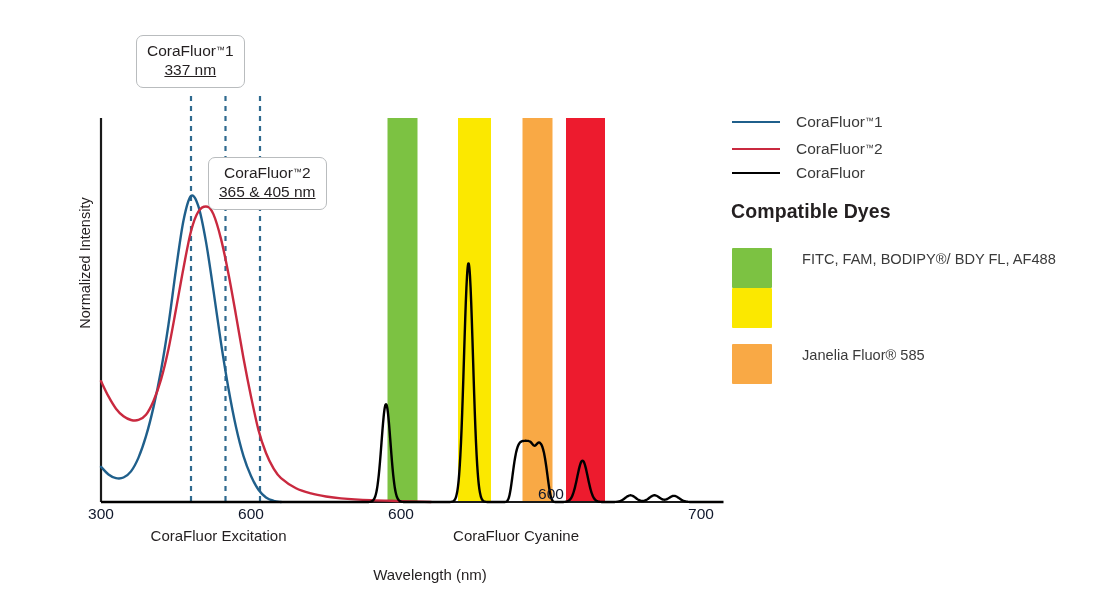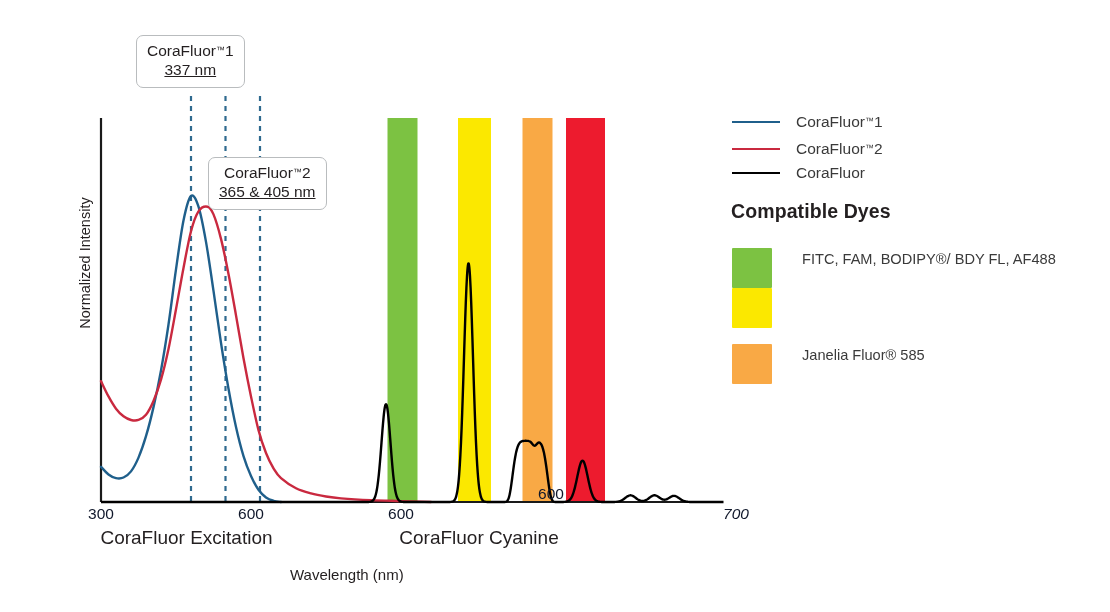--- a/index.html
+++ b/index.html
@@ -37,31 +37,31 @@
 
   #callout1{left:136px;top:35px;}
   #callout2{left:208px;top:157px;}
 
   
   .axis-tick{
     position:absolute;font-size:15.5px;color:#0f172a;
     text-align:center;width:60px;
   }
   .sub-label{
-    position:absolute;font-size:19px;color:#231f20;
-    text-align:center;white-space:nowrap;
+    position:absolute;font-size:15px;color:#231f20;
+    text-align:right;white-space:nowrap;
   }
   #ylabel{
     position:absolute;left:-5px;top:255px;width:180px;
     transform:rotate(-90deg);transform-origin:50% 50%;
     text-align:center;font-size:14.5px;color:#231f20;
   }
   #xlabel{
-    position:absolute;left:290px;top:566px;width:250px;
-    text-align:left;font-size:15px;color:#231f20;
+    position:absolute;left:305px;top:566px;width:250px;
+    text-align:center;font-size:15px;color:#231f20;
   }
 
   
   #legend{position:absolute;left:730px;top:0;width:380px;height:612px;}
   .lg-row{position:absolute;display:flex;align-items:center;}
   .lg-line{width:48px;height:0;border-top-width:2.4px;border-top-style:solid;flex:0 0 auto;}
   .lg-text{margin-left:16px;font-size:15.5px;color:#3a3a3a;white-space:nowrap;}
 
   #dyes-title{
     position:absolute;left:1px;top:200px;
@@ -104,21 +104,21 @@
           <path d="M 101.00 502.00 C 136.00 502.00, 271.00 502.00, 311.00 502.00 C 351.00 502.00, 335.90 502.00, 341.00 502.00 C 346.10 502.00, 341.40 502.00, 341.60 502.00 C 341.80 502.00, 342.00 502.00, 342.20 502.00 C 342.40 502.00, 342.60 502.00, 342.80 502.00 C 343.00 502.00, 343.20 502.00, 343.40 502.00 C 343.60 502.00, 343.80 502.00, 344.00 502.00 C 344.20 502.00, 344.40 502.00, 344.60 502.00 C 344.80 502.00, 345.00 502.00, 345.20 502.00 C 345.40 502.00, 345.60 502.00, 345.80 502.00 C 346.00 502.00, 346.20 502.00, 346.40 502.00 C 346.60 502.00, 346.80 502.00, 347.00 502.00 C 347.20 502.00, 347.40 502.00, 347.60 502.00 C 347.80 502.00, 348.00 502.00, 348.20 502.00 C 348.40 502.00, 348.60 502.00, 348.80 502.00 C 349.00 502.00, 349.20 502.00, 349.40 502.00 C 349.60 502.00, 349.80 502.00, 350.00 502.00 C 350.20 502.00, 350.40 502.00, 350.60 502.00 C 350.80 502.00, 351.00 502.00, 351.20 502.00 C 351.40 502.00, 351.60 502.00, 351.80 502.00 C 352.00 502.00, 352.20 502.00, 352.40 502.00 C 352.60 502.00, 352.80 502.00, 353.00 502.00 C 353.20 502.00, 353.40 502.00, 353.60 502.00 C 353.80 502.00, 354.00 502.00, 354.20 502.00 C 354.40 502.00, 354.60 502.00, 354.80 502.00 C 355.00 502.00, 355.20 502.00, 355.40 502.00 C 355.60 502.00, 355.80 502.00, 356.00 502.00 C 356.20 502.00, 356.40 502.00, 356.60 502.00 C 356.80 502.00, 357.00 502.00, 357.20 502.00 C 357.40 502.00, 357.60 502.00, 357.80 502.00 C 358.00 502.00, 358.20 502.00, 358.40 502.00 C 358.60 502.00, 358.80 502.00, 359.00 502.00 C 359.20 502.00, 359.40 502.00, 359.60 502.00 C 359.80 502.00, 360.00 502.00, 360.20 502.00 C 360.40 502.00, 360.60 502.00, 360.80 502.00 C 361.00 502.00, 361.20 502.00, 361.40 502.00 C 361.60 502.00, 361.80 502.00, 362.00 502.00 C 362.20 502.00, 362.40 502.00, 362.60 502.00 C 362.80 502.00, 363.00 502.00, 363.20 502.00 C 363.40 502.00, 363.60 502.00, 363.80 502.00 C 364.00 502.00, 364.20 502.00, 364.40 502.00 C 364.60 502.00, 364.80 502.00, 365.00 502.00 C 365.20 502.00, 365.40 502.00, 365.60 502.00 C 365.80 502.00, 366.00 502.00, 366.20 501.99 C 366.40 501.99, 366.60 501.99, 366.80 501.99 C 367.00 501.99, 367.20 501.98, 367.40 501.98 C 367.60 501.98, 367.80 501.97, 368.00 501.97 C 368.20 501.96, 368.40 501.95, 368.60 501.94 C 368.80 501.93, 369.00 501.92, 369.20 501.91 C 369.40 501.89, 369.60 501.87, 369.80 501.85 C 370.00 501.83, 370.20 501.80, 370.40 501.76 C 370.60 501.72, 370.80 501.68, 371.00 501.62 C 371.20 501.56, 371.40 501.50, 371.60 501.41 C 371.80 501.33, 372.00 501.23, 372.20 501.11 C 372.40 500.99, 372.60 500.85, 372.80 500.67 C 373.00 500.50, 373.20 500.30, 373.40 500.06 C 373.60 499.81, 373.80 499.54, 374.00 499.20 C 374.20 498.87, 374.40 498.49, 374.60 498.04 C 374.80 497.59, 375.00 497.09, 375.20 496.50 C 375.40 495.91, 375.60 495.26, 375.80 494.50 C 376.00 493.74, 376.20 492.90, 376.40 491.94 C 376.60 490.98, 376.80 489.93, 377.00 488.75 C 377.20 487.57, 377.40 486.28, 377.60 484.85 C 377.80 483.43, 378.00 481.88, 378.20 480.20 C 378.40 478.52, 378.60 476.71, 378.80 474.77 C 379.00 472.84, 379.20 470.77, 379.40 468.60 C 379.60 466.43, 379.80 464.12, 380.00 461.74 C 380.20 459.37, 380.40 456.87, 380.60 454.34 C 380.80 451.81, 381.00 449.18, 381.20 446.56 C 381.40 443.95, 381.60 441.27, 381.80 438.66 C 382.00 436.04, 382.20 433.41, 382.40 430.90 C 382.60 428.38, 382.80 425.90, 383.00 423.59 C 383.20 421.29, 383.40 419.06, 383.60 417.06 C 383.80 415.06, 384.00 413.20, 384.20 411.61 C 384.40 410.01, 384.60 408.61, 384.80 407.50 C 385.00 406.39, 385.20 405.52, 385.40 404.95 C 385.60 404.38, 385.80 404.08, 386.00 404.08 C 386.20 404.08, 386.40 404.38, 386.60 404.95 C 386.80 405.52, 387.00 406.39, 387.20 407.50 C 387.40 408.61, 387.60 410.01, 387.80 411.61 C 388.00 413.20, 388.20 415.06, 388.40 417.06 C 388.60 419.06, 388.80 421.29, 389.00 423.59 C 389.20 425.90, 389.40 428.38, 389.60 430.90 C 389.80 433.41, 390.00 436.04, 390.20 438.66 C 390.40 441.27, 390.60 443.95, 390.80 446.56 C 391.00 449.18, 391.20 451.81, 391.40 454.34 C 391.60 456.87, 391.80 459.37, 392.00 461.74 C 392.20 464.12, 392.40 466.43, 392.60 468.60 C 392.80 470.77, 393.00 472.84, 393.20 474.77 C 393.40 476.71, 393.60 478.52, 393.80 480.20 C 394.00 481.88, 394.20 483.43, 394.40 484.85 C 394.60 486.28, 394.80 487.57, 395.00 488.75 C 395.20 489.93, 395.40 490.98, 395.60 491.94 C 395.80 492.90, 396.00 493.74, 396.20 494.50 C 396.40 495.26, 396.60 495.91, 396.80 496.50 C 397.00 497.09, 397.20 497.59, 397.40 498.04 C 397.60 498.49, 397.80 498.87, 398.00 499.20 C 398.20 499.54, 398.40 499.81, 398.60 500.06 C 398.80 500.30, 399.00 500.50, 399.20 500.67 C 399.40 500.85, 399.60 500.99, 399.80 501.11 C 400.00 501.23, 400.20 501.33, 400.40 501.41 C 400.60 501.50, 400.80 501.56, 401.00 501.62 C 401.20 501.68, 401.40 501.72, 401.60 501.76 C 401.80 501.80, 402.00 501.83, 402.20 501.85 C 402.40 501.87, 402.60 501.89, 402.80 501.91 C 403.00 501.92, 403.20 501.93, 403.40 501.94 C 403.60 501.95, 403.80 501.96, 404.00 501.97 C 404.20 501.97, 404.40 501.98, 404.60 501.98 C 404.80 501.98, 405.00 501.99, 405.20 501.99 C 405.40 501.99, 405.60 501.99, 405.80 501.99 C 406.00 502.00, 406.20 502.00, 406.40 502.00 C 406.60 502.00, 406.80 502.00, 407.00 502.00 C 407.20 502.00, 407.40 502.00, 407.60 502.00 C 407.80 502.00, 408.00 502.00, 408.20 502.00 C 408.40 502.00, 408.60 502.00, 408.80 502.00 C 409.00 502.00, 409.20 502.00, 409.40 502.00 C 409.60 502.00, 409.80 502.00, 410.00 502.00 C 410.20 502.00, 410.40 502.00, 410.60 502.00 C 410.80 502.00, 411.00 502.00, 411.20 502.00 C 411.40 502.00, 411.60 502.00, 411.80 502.00 C 412.00 502.00, 412.20 502.00, 412.40 502.00 C 412.60 502.00, 412.80 502.00, 413.00 502.00 C 413.20 502.00, 413.40 502.00, 413.60 502.00 C 413.80 502.00, 414.00 502.00, 414.20 502.00 C 414.40 502.00, 414.60 502.00, 414.80 502.00 C 415.00 502.00, 415.20 502.00, 415.40 502.00 C 415.60 502.00, 415.80 502.00, 416.00 502.00 C 416.20 502.00, 416.40 502.00, 416.60 502.00 C 416.80 502.00, 417.00 502.00, 417.20 502.00 C 417.40 502.00, 417.60 502.00, 417.80 502.00 C 418.00 502.00, 418.20 502.00, 418.40 502.00 C 418.60 502.00, 418.80 502.00, 419.00 502.00 C 419.20 502.00, 419.40 502.00, 419.60 502.00 C 419.80 502.00, 420.00 502.00, 420.20 502.00 C 420.40 502.00, 420.60 502.00, 420.80 502.00 C 421.00 502.00, 421.20 502.00, 421.40 502.00 C 421.60 502.00, 421.80 502.00, 422.00 502.00 C 422.20 502.00, 422.40 502.00, 422.60 502.00 C 422.80 502.00, 423.00 502.00, 423.20 502.00 C 423.40 502.00, 423.60 502.00, 423.80 502.00 C 424.00 502.00, 424.20 502.00, 424.40 502.00 C 424.60 502.00, 424.80 502.00, 425.00 502.00 C 425.20 502.00, 425.40 502.00, 425.60 502.00 C 425.80 502.00, 426.00 502.00, 426.20 502.00 C 426.40 502.00, 426.60 502.00, 426.80 502.00 C 427.00 502.00, 427.20 502.00, 427.40 502.00 C 427.60 502.00, 427.80 502.00, 428.00 502.00 C 428.20 502.00, 428.40 502.00, 428.60 502.00 C 428.80 502.00, 429.00 502.00, 429.20 502.00 C 429.40 502.00, 429.60 502.00, 429.80 502.00 C 430.00 502.00, 430.20 502.00, 430.40 502.00 C 430.60 502.00, 430.80 502.00, 431.00 502.00 C 431.20 502.00, 431.40 502.00, 431.60 502.00 C 431.80 502.00, 432.00 502.00, 432.20 502.00 C 432.40 502.00, 432.60 502.00, 432.80 502.00 C 433.00 502.00, 433.20 502.00, 433.40 502.00 C 433.60 502.00, 433.80 502.00, 434.00 502.00 C 434.20 502.00, 434.40 502.00, 434.60 502.00 C 434.80 502.00, 435.00 502.00, 435.20 502.00 C 435.40 502.00, 435.60 502.00, 435.80 502.00 C 436.00 502.00, 436.20 502.00, 436.40 502.00 C 436.60 502.00, 436.80 502.00, 437.00 502.00 C 437.20 502.00, 437.40 502.00, 437.60 502.00 C 437.80 502.00, 438.00 502.00, 438.20 502.00 C 438.40 502.00, 438.60 502.00, 438.80 502.00 C 439.00 502.00, 439.20 502.00, 439.40 502.00 C 439.60 502.00, 439.80 502.00, 440.00 502.00 C 440.20 502.00, 440.40 502.00, 440.60 502.00 C 440.80 502.00, 441.00 502.00, 441.20 502.00 C 441.40 502.00, 441.60 502.00, 441.80 502.00 C 442.00 502.00, 442.20 502.00, 442.40 502.00 C 442.60 502.00, 442.80 502.00, 443.00 502.00 C 443.20 502.00, 443.40 502.00, 443.60 502.00 C 443.80 502.00, 444.00 502.00, 444.20 502.00 C 444.40 502.00, 444.60 502.00, 444.80 502.00 C 445.00 502.00, 445.20 502.00, 445.40 502.00 C 445.60 502.00, 445.80 502.00, 446.00 502.00 C 446.20 502.00, 446.40 502.00, 446.60 502.00 C 446.80 502.00, 447.00 502.00, 447.20 502.00 C 447.40 502.00, 447.60 502.00, 447.80 501.99 C 448.00 501.99, 448.20 501.99, 448.40 501.99 C 448.60 501.99, 448.80 501.98, 449.00 501.98 C 449.20 501.98, 449.40 501.97, 449.60 501.96 C 449.80 501.96, 450.00 501.95, 450.20 501.94 C 450.40 501.93, 450.60 501.91, 450.80 501.90 C 451.00 501.88, 451.20 501.86, 451.40 501.83 C 451.60 501.79, 451.80 501.76, 452.00 501.71 C 452.20 501.66, 452.40 501.61, 452.60 501.54 C 452.80 501.46, 453.00 501.38, 453.20 501.26 C 453.40 501.15, 453.60 501.02, 453.80 500.85 C 454.00 500.68, 454.20 500.49, 454.40 500.24 C 454.60 499.99, 454.80 499.71, 455.00 499.35 C 455.20 498.99, 455.40 498.59, 455.60 498.08 C 455.80 497.57, 456.00 497.01, 456.20 496.31 C 456.40 495.60, 456.60 494.82, 456.80 493.87 C 457.00 492.92, 457.20 491.87, 457.40 490.61 C 457.60 489.35, 457.80 487.95, 458.00 486.31 C 458.20 484.67, 458.40 482.86, 458.60 480.78 C 458.80 478.69, 459.00 476.39, 459.20 473.79 C 459.40 471.19, 459.60 468.34, 459.80 465.17 C 460.00 462.00, 460.20 458.55, 460.40 454.77 C 460.60 450.98, 460.80 446.89, 461.00 442.48 C 461.20 438.08, 461.40 433.34, 461.60 428.33 C 461.80 423.32, 462.00 417.98, 462.20 412.42 C 462.40 406.86, 462.60 400.99, 462.80 394.99 C 463.00 388.99, 463.20 382.72, 463.40 376.43 C 463.60 370.13, 463.80 363.63, 464.00 357.23 C 464.20 350.84, 464.40 344.32, 464.60 338.05 C 464.80 331.78, 465.00 325.50, 465.20 319.59 C 465.40 313.69, 465.60 307.91, 465.80 302.64 C 466.00 297.36, 466.20 292.35, 466.40 287.94 C 466.60 283.54, 466.80 279.53, 467.00 276.22 C 467.20 272.90, 467.40 270.11, 467.60 268.05 C 467.80 265.98, 468.00 264.55, 468.20 263.85 C 468.40 263.15, 468.60 263.15, 468.80 263.85 C 469.00 264.55, 469.20 265.98, 469.40 268.05 C 469.60 270.11, 469.80 272.90, 470.00 276.22 C 470.20 279.53, 470.40 283.54, 470.60 287.94 C 470.80 292.35, 471.00 297.36, 471.20 302.64 C 471.40 307.91, 471.60 313.69, 471.80 319.59 C 472.00 325.50, 472.20 331.78, 472.40 338.05 C 472.60 344.32, 472.80 350.84, 473.00 357.23 C 473.20 363.63, 473.40 370.13, 473.60 376.43 C 473.80 382.72, 474.00 388.99, 474.20 394.99 C 474.40 400.99, 474.60 406.86, 474.80 412.42 C 475.00 417.98, 475.20 423.32, 475.40 428.33 C 475.60 433.34, 475.80 438.08, 476.00 442.48 C 476.20 446.89, 476.40 450.98, 476.60 454.77 C 476.80 458.55, 477.00 462.00, 477.20 465.17 C 477.40 468.34, 477.60 471.19, 477.80 473.79 C 478.00 476.39, 478.20 478.69, 478.40 480.78 C 478.60 482.86, 478.80 484.67, 479.00 486.31 C 479.20 487.95, 479.40 489.35, 479.60 490.61 C 479.80 491.87, 480.00 492.92, 480.20 493.87 C 480.40 494.82, 480.60 495.60, 480.80 496.31 C 481.00 497.01, 481.20 497.57, 481.40 498.08 C 481.60 498.59, 481.80 498.99, 482.00 499.35 C 482.20 499.71, 482.40 499.99, 482.60 500.24 C 482.80 500.49, 483.00 500.68, 483.20 500.85 C 483.40 501.02, 483.60 501.15, 483.80 501.26 C 484.00 501.38, 484.20 501.46, 484.40 501.54 C 484.60 501.61, 484.80 501.66, 485.00 501.71 C 485.20 501.76, 485.40 501.79, 485.60 501.83 C 485.80 501.86, 486.00 501.88, 486.20 501.90 C 486.40 501.91, 486.60 501.93, 486.80 501.94 C 487.00 501.95, 487.20 501.96, 487.40 501.96 C 487.60 501.97, 487.80 501.98, 488.00 501.98 C 488.20 501.98, 488.40 501.99, 488.60 501.99 C 488.80 501.99, 489.00 501.99, 489.20 501.99 C 489.40 502.00, 489.60 502.00, 489.80 502.00 C 490.00 502.00, 490.20 502.00, 490.40 502.00 C 490.60 502.00, 490.80 502.00, 491.00 502.00 C 491.20 502.00, 491.40 502.00, 491.60 502.00 C 491.80 502.00, 492.00 502.00, 492.20 502.00 C 492.40 502.00, 492.60 502.00, 492.80 502.00 C 493.00 502.00, 493.20 502.00, 493.40 502.00 C 493.60 502.00, 493.80 502.00, 494.00 502.00 C 494.20 502.00, 494.40 502.00, 494.60 502.00 C 494.80 502.00, 495.00 502.00, 495.20 502.00 C 495.40 502.00, 495.60 502.00, 495.80 502.00 C 496.00 502.00, 496.20 502.00, 496.40 502.00 C 496.60 502.00, 496.80 502.00, 497.00 502.00 C 497.20 502.00, 497.40 502.00, 497.60 502.00 C 497.80 502.00, 498.00 502.00, 498.20 502.00 C 498.40 502.00, 498.60 502.00, 498.80 502.00 C 499.00 502.00, 499.20 502.00, 499.40 502.00 C 499.60 502.00, 499.80 502.00, 500.00 502.00 C 500.20 502.00, 500.40 502.00, 500.60 502.00 C 500.80 502.00, 501.00 502.00, 501.20 502.00 C 501.40 502.00, 501.60 502.00, 501.80 502.00 C 502.00 502.00, 502.20 502.00, 502.40 502.00 C 502.60 502.00, 502.80 502.00, 503.00 502.00 C 503.20 502.00, 503.40 502.00, 503.60 502.00 C 503.80 502.00, 504.00 501.99, 504.20 501.99 C 504.40 501.98, 504.60 501.98, 504.80 501.97 C 505.00 501.95, 505.20 501.94, 505.40 501.91 C 505.60 501.88, 505.80 501.84, 506.00 501.78 C 506.20 501.71, 506.40 501.64, 506.60 501.51 C 506.80 501.38, 507.00 501.24, 507.20 501.02 C 507.40 500.80, 507.60 500.54, 507.80 500.19 C 508.00 499.84, 508.20 499.43, 508.40 498.91 C 508.60 498.39, 508.80 497.79, 509.00 497.08 C 509.20 496.37, 509.40 495.56, 509.60 494.65 C 509.80 493.73, 510.00 492.70, 510.20 491.59 C 510.40 490.48, 510.60 489.25, 510.80 487.97 C 511.00 486.68, 511.20 485.30, 511.40 483.89 C 511.60 482.47, 511.80 480.98, 512.00 479.49 C 512.20 477.99, 512.40 476.45, 512.60 474.94 C 512.80 473.42, 513.00 471.89, 513.20 470.40 C 513.40 468.92, 513.60 467.44, 513.80 466.03 C 514.00 464.62, 514.20 463.24, 514.40 461.94 C 514.60 460.64, 514.80 459.39, 515.00 458.22 C 515.20 457.05, 515.40 455.94, 515.60 454.91 C 515.80 453.88, 516.00 452.93, 516.20 452.05 C 516.40 451.16, 516.60 450.36, 516.80 449.62 C 517.00 448.87, 517.20 448.20, 517.40 447.59 C 517.60 446.98, 517.80 446.44, 518.00 445.94 C 518.20 445.45, 518.40 445.02, 518.60 444.62 C 518.80 444.23, 519.00 443.90, 519.20 443.59 C 519.40 443.28, 519.60 443.03, 519.80 442.79 C 520.00 442.56, 520.20 442.37, 520.40 442.19 C 520.60 442.02, 520.80 441.88, 521.00 441.75 C 521.20 441.62, 521.40 441.52, 521.60 441.43 C 521.80 441.34, 522.00 441.27, 522.20 441.20 C 522.40 441.14, 522.60 441.09, 522.80 441.05 C 523.00 441.01, 523.20 440.98, 523.40 440.95 C 523.60 440.92, 523.80 440.90, 524.00 440.88 C 524.20 440.87, 524.40 440.86, 524.60 440.85 C 524.80 440.84, 525.00 440.83, 525.20 440.82 C 525.40 440.82, 525.60 440.82, 525.80 440.81 C 526.00 440.81, 526.20 440.81, 526.40 440.82 C 526.60 440.82, 526.80 440.82, 527.00 440.83 C 527.20 440.84, 527.40 440.85, 527.60 440.86 C 527.80 440.88, 528.00 440.90, 528.20 440.93 C 528.40 440.96, 528.60 440.99, 528.80 441.05 C 529.00 441.10, 529.20 441.16, 529.40 441.25 C 529.60 441.34, 529.80 441.44, 530.00 441.56 C 530.20 441.69, 530.40 441.84, 530.60 442.01 C 530.80 442.18, 531.00 442.39, 531.20 442.60 C 531.40 442.82, 531.60 443.06, 531.80 443.31 C 532.00 443.55, 532.20 443.82, 532.40 444.07 C 532.60 444.31, 532.80 444.57, 533.00 444.78 C 533.20 445.00, 533.40 445.20, 533.60 445.35 C 533.80 445.50, 534.00 445.61, 534.20 445.66 C 534.40 445.72, 534.60 445.72, 534.80 445.68 C 535.00 445.63, 535.20 445.52, 535.40 445.39 C 535.60 445.25, 535.80 445.06, 536.00 444.86 C 536.20 444.66, 536.40 444.43, 536.60 444.21 C 536.80 443.99, 537.00 443.75, 537.20 443.55 C 537.40 443.34, 537.60 443.15, 537.80 442.99 C 538.00 442.84, 538.20 442.71, 538.40 442.63 C 538.60 442.55, 538.80 442.50, 539.00 442.50 C 539.20 442.50, 539.40 442.54, 539.60 442.63 C 539.80 442.72, 540.00 442.85, 540.20 443.03 C 540.40 443.21, 540.60 443.44, 540.80 443.71 C 541.00 443.99, 541.20 444.31, 541.40 444.68 C 541.60 445.06, 541.80 445.48, 542.00 445.97 C 542.20 446.46, 542.40 446.99, 542.60 447.60 C 542.80 448.21, 543.00 448.88, 543.20 449.62 C 543.40 450.36, 543.60 451.17, 543.80 452.05 C 544.00 452.93, 544.20 453.89, 544.40 454.91 C 544.60 455.94, 544.80 457.05, 545.00 458.22 C 545.20 459.39, 545.40 460.64, 545.60 461.94 C 545.80 463.24, 546.00 464.62, 546.20 466.03 C 546.40 467.44, 546.60 468.92, 546.80 470.40 C 547.00 471.89, 547.20 473.42, 547.40 474.94 C 547.60 476.45, 547.80 477.99, 548.00 479.49 C 548.20 480.98, 548.40 482.47, 548.60 483.89 C 548.80 485.30, 549.00 486.68, 549.20 487.97 C 549.40 489.25, 549.60 490.48, 549.80 491.59 C 550.00 492.70, 550.20 493.73, 550.40 494.65 C 550.60 495.56, 550.80 496.37, 551.00 497.08 C 551.20 497.79, 551.40 498.39, 551.60 498.91 C 551.80 499.43, 552.00 499.84, 552.20 500.19 C 552.40 500.54, 552.60 500.80, 552.80 501.02 C 553.00 501.24, 553.20 501.38, 553.40 501.51 C 553.60 501.64, 553.80 501.71, 554.00 501.78 C 554.20 501.84, 554.40 501.88, 554.60 501.91 C 554.80 501.94, 555.00 501.95, 555.20 501.97 C 555.40 501.98, 555.60 501.98, 555.80 501.99 C 556.00 501.99, 556.20 502.00, 556.40 502.00 C 556.60 502.00, 556.80 502.00, 557.00 502.00 C 557.20 502.00, 557.40 502.00, 557.60 502.00 C 557.80 502.00, 558.00 502.00, 558.20 502.00 C 558.40 502.00, 558.60 502.00, 558.80 502.00 C 559.00 502.00, 559.20 502.00, 559.40 502.00 C 559.60 502.00, 559.80 502.00, 560.00 502.00 C 560.20 502.00, 560.40 501.99, 560.60 501.99 C 560.80 501.99, 561.00 501.99, 561.20 501.99 C 561.40 501.99, 561.60 501.99, 561.80 501.98 C 562.00 501.98, 562.20 501.98, 562.40 501.97 C 562.60 501.97, 562.80 501.96, 563.00 501.96 C 563.20 501.95, 563.40 501.95, 563.60 501.94 C 563.80 501.93, 564.00 501.92, 564.20 501.91 C 564.40 501.89, 564.60 501.88, 564.80 501.86 C 565.00 501.84, 565.20 501.82, 565.40 501.79 C 565.60 501.77, 565.80 501.74, 566.00 501.70 C 566.20 501.67, 566.40 501.63, 566.60 501.58 C 566.80 501.53, 567.00 501.48, 567.20 501.41 C 567.40 501.34, 567.60 501.27, 567.80 501.18 C 568.00 501.09, 568.20 500.99, 568.40 500.88 C 568.60 500.76, 568.80 500.64, 569.00 500.49 C 569.20 500.34, 569.40 500.17, 569.60 499.98 C 569.80 499.79, 570.00 499.58, 570.20 499.34 C 570.40 499.11, 570.60 498.85, 570.80 498.55 C 571.00 498.26, 571.20 497.94, 571.40 497.58 C 571.60 497.22, 571.80 496.84, 572.00 496.41 C 572.20 495.98, 572.40 495.52, 572.60 495.02 C 572.80 494.52, 573.00 493.98, 573.20 493.40 C 573.40 492.82, 573.60 492.20, 573.80 491.53 C 574.00 490.87, 574.20 490.17, 574.40 489.44 C 574.60 488.70, 574.80 487.92, 575.00 487.11 C 575.20 486.30, 575.40 485.45, 575.60 484.58 C 575.80 483.71, 576.00 482.81, 576.20 481.89 C 576.40 480.98, 576.60 480.03, 576.80 479.09 C 577.00 478.14, 577.20 477.18, 577.40 476.23 C 577.60 475.28, 577.80 474.32, 578.00 473.39 C 578.20 472.46, 578.40 471.53, 578.60 470.65 C 578.80 469.77, 579.00 468.90, 579.20 468.10 C 579.40 467.29, 579.60 466.51, 579.80 465.81 C 580.00 465.10, 580.20 464.44, 580.40 463.87 C 580.60 463.29, 580.80 462.77, 581.00 462.34 C 581.20 461.91, 581.40 461.56, 581.60 461.29 C 581.80 461.03, 582.00 460.85, 582.20 460.76 C 582.40 460.67, 582.60 460.67, 582.80 460.76 C 583.00 460.85, 583.20 461.03, 583.40 461.29 C 583.60 461.56, 583.80 461.91, 584.00 462.34 C 584.20 462.77, 584.40 463.29, 584.60 463.87 C 584.80 464.44, 585.00 465.10, 585.20 465.81 C 585.40 466.51, 585.60 467.29, 585.80 468.10 C 586.00 468.90, 586.20 469.77, 586.40 470.65 C 586.60 471.53, 586.80 472.46, 587.00 473.39 C 587.20 474.32, 587.40 475.28, 587.60 476.23 C 587.80 477.18, 588.00 478.14, 588.20 479.09 C 588.40 480.03, 588.60 480.98, 588.80 481.89 C 589.00 482.81, 589.20 483.71, 589.40 484.58 C 589.60 485.45, 589.80 486.30, 590.00 487.11 C 590.20 487.92, 590.40 488.70, 590.60 489.44 C 590.80 490.17, 591.00 490.87, 591.20 491.53 C 591.40 492.20, 591.60 492.82, 591.80 493.40 C 592.00 493.98, 592.20 494.52, 592.40 495.02 C 592.60 495.52, 592.80 495.98, 593.00 496.41 C 593.20 496.84, 593.40 497.22, 593.60 497.58 C 593.80 497.94, 594.00 498.26, 594.20 498.55 C 594.40 498.85, 594.60 499.11, 594.80 499.34 C 595.00 499.58, 595.20 499.79, 595.40 499.98 C 595.60 500.17, 595.80 500.34, 596.00 500.49 C 596.20 500.64, 596.40 500.76, 596.60 500.88 C 596.80 500.99, 597.00 501.09, 597.20 501.18 C 597.40 501.27, 597.60 501.34, 597.80 501.41 C 598.00 501.48, 598.20 501.53, 598.40 501.58 C 598.60 501.63, 598.80 501.67, 599.00 501.70 C 599.20 501.74, 599.40 501.77, 599.60 501.79 C 599.80 501.82, 600.00 501.84, 600.20 501.86 C 600.40 501.88, 600.60 501.89, 600.80 501.91 C 601.00 501.92, 601.20 501.93, 601.40 501.94 C 601.60 501.95, 601.80 501.95, 602.00 501.96 C 602.20 501.96, 602.40 501.97, 602.60 501.97 C 602.80 501.98, 603.00 501.98, 603.20 501.98 C 603.40 501.99, 603.60 501.99, 603.80 501.99 C 604.00 501.99, 604.20 501.99, 604.40 501.99 C 604.60 501.99, 604.80 502.00, 605.00 502.00 C 605.20 502.00, 605.40 502.00, 605.60 502.00 C 605.80 502.00, 606.00 502.00, 606.20 502.00 C 606.40 502.00, 606.60 502.00, 606.80 502.00 C 607.00 502.00, 607.20 502.00, 607.40 502.00 C 607.60 502.00, 607.80 502.00, 608.00 502.00 C 608.20 502.00, 608.40 502.00, 608.60 502.00 C 608.80 502.00, 609.00 502.00, 609.20 502.00 C 609.40 502.00, 609.60 502.00, 609.80 502.00 C 610.00 502.00, 610.20 502.00, 610.40 502.00 C 610.60 501.99, 610.80 501.99, 611.00 501.99 C 611.20 501.99, 611.40 501.99, 611.60 501.99 C 611.80 501.99, 612.00 501.99, 612.20 501.98 C 612.40 501.98, 612.60 501.98, 612.80 501.98 C 613.00 501.97, 613.20 501.97, 613.40 501.97 C 613.60 501.96, 613.80 501.96, 614.00 501.95 C 614.20 501.95, 614.40 501.94, 614.60 501.93 C 614.80 501.92, 615.00 501.91, 615.20 501.90 C 615.40 501.89, 615.60 501.88, 615.80 501.87 C 616.00 501.85, 616.20 501.84, 616.40 501.82 C 616.60 501.80, 616.80 501.78, 617.00 501.75 C 617.20 501.73, 617.40 501.70, 617.60 501.67 C 617.80 501.64, 618.00 501.61, 618.20 501.57 C 618.40 501.53, 618.60 501.49, 618.80 501.44 C 619.00 501.39, 619.20 501.34, 619.40 501.28 C 619.60 501.22, 619.80 501.16, 620.00 501.09 C 620.20 501.02, 620.40 500.94, 620.60 500.86 C 620.80 500.78, 621.00 500.69, 621.20 500.60 C 621.40 500.50, 621.60 500.40, 621.80 500.29 C 622.00 500.19, 622.20 500.07, 622.40 499.95 C 622.60 499.83, 622.80 499.71, 623.00 499.57 C 623.20 499.44, 623.40 499.30, 623.60 499.16 C 623.80 499.02, 624.00 498.87, 624.20 498.72 C 624.40 498.57, 624.60 498.42, 624.80 498.27 C 625.00 498.11, 625.20 497.95, 625.40 497.80 C 625.60 497.65, 625.80 497.49, 626.00 497.34 C 626.20 497.19, 626.40 497.04, 626.60 496.89 C 626.80 496.75, 627.00 496.61, 627.20 496.47 C 627.40 496.34, 627.60 496.22, 627.80 496.10 C 628.00 495.99, 628.20 495.88, 628.40 495.79 C 628.60 495.69, 628.80 495.61, 629.00 495.54 C 629.20 495.47, 629.40 495.41, 629.60 495.37 C 629.80 495.32, 630.00 495.29, 630.20 495.28 C 630.40 495.26, 630.60 495.26, 630.80 495.28 C 631.00 495.29, 631.20 495.32, 631.40 495.37 C 631.60 495.41, 631.80 495.47, 632.00 495.54 C 632.20 495.61, 632.40 495.69, 632.60 495.78 C 632.80 495.88, 633.00 495.99, 633.20 496.10 C 633.40 496.21, 633.60 496.34, 633.80 496.47 C 634.00 496.60, 634.20 496.74, 634.40 496.89 C 634.60 497.03, 634.80 497.18, 635.00 497.33 C 635.20 497.48, 635.40 497.64, 635.60 497.79 C 635.80 497.94, 636.00 498.10, 636.20 498.25 C 636.40 498.40, 636.60 498.55, 636.80 498.70 C 637.00 498.85, 637.20 498.99, 637.40 499.13 C 637.60 499.27, 637.80 499.40, 638.00 499.53 C 638.20 499.65, 638.40 499.77, 638.60 499.88 C 638.80 500.00, 639.00 500.10, 639.20 500.20 C 639.40 500.29, 639.60 500.38, 639.80 500.46 C 640.00 500.54, 640.20 500.62, 640.40 500.68 C 640.60 500.74, 640.80 500.80, 641.00 500.84 C 641.20 500.89, 641.40 500.92, 641.60 500.95 C 641.80 500.98, 642.00 501.00, 642.20 501.01 C 642.40 501.01, 642.60 501.01, 642.80 501.01 C 643.00 501.00, 643.20 500.98, 643.40 500.95 C 643.60 500.92, 643.80 500.89, 644.00 500.84 C 644.20 500.80, 644.40 500.74, 644.60 500.68 C 644.80 500.62, 645.00 500.54, 645.20 500.46 C 645.40 500.38, 645.60 500.29, 645.80 500.20 C 646.00 500.10, 646.20 500.00, 646.40 499.88 C 646.60 499.77, 646.80 499.65, 647.00 499.53 C 647.20 499.40, 647.40 499.27, 647.60 499.13 C 647.80 498.99, 648.00 498.85, 648.20 498.70 C 648.40 498.55, 648.60 498.40, 648.80 498.25 C 649.00 498.10, 649.20 497.94, 649.40 497.79 C 649.60 497.64, 649.80 497.48, 650.00 497.33 C 650.20 497.18, 650.40 497.03, 650.60 496.89 C 650.80 496.74, 651.00 496.60, 651.20 496.47 C 651.40 496.34, 651.60 496.21, 651.80 496.10 C 652.00 495.98, 652.20 495.88, 652.40 495.78 C 652.60 495.69, 652.80 495.60, 653.00 495.53 C 653.20 495.46, 653.40 495.41, 653.60 495.36 C 653.80 495.32, 654.00 495.29, 654.20 495.27 C 654.40 495.26, 654.60 495.26, 654.80 495.27 C 655.00 495.28, 655.20 495.31, 655.40 495.35 C 655.60 495.40, 655.80 495.45, 656.00 495.52 C 656.20 495.59, 656.40 495.67, 656.60 495.76 C 656.80 495.85, 657.00 495.95, 657.20 496.07 C 657.40 496.18, 657.60 496.30, 657.80 496.42 C 658.00 496.55, 658.20 496.68, 658.40 496.82 C 658.60 496.95, 658.80 497.09, 659.00 497.23 C 659.20 497.37, 659.40 497.52, 659.60 497.66 C 659.80 497.80, 660.00 497.94, 660.20 498.07 C 660.40 498.21, 660.60 498.34, 660.80 498.46 C 661.00 498.59, 661.20 498.71, 661.40 498.82 C 661.60 498.93, 661.80 499.03, 662.00 499.12 C 662.20 499.22, 662.40 499.30, 662.60 499.37 C 662.80 499.45, 663.00 499.51, 663.20 499.56 C 663.40 499.61, 663.60 499.65, 663.80 499.67 C 664.00 499.70, 664.20 499.71, 664.40 499.71 C 664.60 499.71, 664.80 499.70, 665.00 499.68 C 665.20 499.66, 665.40 499.62, 665.60 499.58 C 665.80 499.53, 666.00 499.48, 666.20 499.41 C 666.40 499.34, 666.60 499.26, 666.80 499.18 C 667.00 499.09, 667.20 499.00, 667.40 498.89 C 667.60 498.79, 667.80 498.68, 668.00 498.57 C 668.20 498.45, 668.40 498.33, 668.60 498.21 C 668.80 498.09, 669.00 497.96, 669.20 497.84 C 669.40 497.71, 669.60 497.58, 669.80 497.46 C 670.00 497.34, 670.20 497.21, 670.40 497.09 C 670.60 496.98, 670.80 496.86, 671.00 496.75 C 671.20 496.65, 671.40 496.54, 671.60 496.45 C 671.80 496.36, 672.00 496.28, 672.20 496.21 C 672.40 496.13, 672.60 496.07, 672.80 496.02 C 673.00 495.97, 673.20 495.93, 673.40 495.91 C 673.60 495.88, 673.80 495.87, 674.00 495.87 C 674.20 495.87, 674.40 495.89, 674.60 495.92 C 674.80 495.94, 675.00 495.98, 675.20 496.03 C 675.40 496.09, 675.60 496.15, 675.80 496.23 C 676.00 496.30, 676.20 496.39, 676.40 496.49 C 676.60 496.58, 676.80 496.69, 677.00 496.80 C 677.20 496.91, 677.40 497.04, 677.60 497.16 C 677.80 497.29, 678.00 497.42, 678.20 497.56 C 678.40 497.69, 678.60 497.83, 678.80 497.97 C 679.00 498.11, 679.20 498.25, 679.40 498.39 C 679.60 498.53, 679.80 498.68, 680.00 498.81 C 680.20 498.95, 680.40 499.09, 680.60 499.22 C 680.80 499.36, 681.00 499.49, 681.20 499.61 C 681.40 499.73, 681.60 499.86, 681.80 499.97 C 682.00 500.08, 682.20 500.19, 682.40 500.30 C 682.60 500.40, 682.80 500.50, 683.00 500.59 C 683.20 500.68, 683.40 500.77, 683.60 500.85 C 683.80 500.93, 684.00 501.00, 684.20 501.07 C 684.40 501.14, 684.60 501.20, 684.80 501.26 C 685.00 501.32, 685.20 501.37, 685.40 501.42 C 685.60 501.47, 685.80 501.51, 686.00 501.55 C 686.20 501.59, 686.40 501.62, 686.60 501.66 C 686.80 501.69, 687.00 501.72, 687.20 501.74 C 687.40 501.77, 687.60 501.79, 687.80 501.81 C 688.00 501.83, 688.20 501.84, 688.40 501.86 C 688.60 501.87, 688.80 501.89, 689.00 501.90 C 689.20 501.91, 689.40 501.92, 689.60 501.93 C 689.80 501.93, 690.00 501.94, 690.20 501.95 C 690.40 501.95, 690.60 501.96, 690.80 501.96 C 691.00 501.97, 691.20 501.97, 691.40 501.97 C 691.60 501.98, 691.80 501.98, 692.00 501.98 C 692.20 501.99, 692.40 501.99, 692.60 501.99 C 692.80 501.99, 693.00 501.99, 693.20 501.99 C 693.40 501.99, 693.60 501.99, 693.80 502.00 C 694.00 502.00, 694.20 502.00, 694.40 502.00 C 694.60 502.00, 694.80 502.00, 695.00 502.00 C 695.20 502.00, 695.40 502.00, 695.60 502.00 C 695.80 502.00, 696.00 502.00, 696.20 502.00 C 696.40 502.00, 696.60 502.00, 696.80 502.00 C 697.00 502.00, 697.20 502.00, 697.40 502.00 C 697.60 502.00, 697.80 502.00, 698.00 502.00 C 698.20 502.00, 698.40 502.00, 698.60 502.00 C 698.80 502.00, 699.00 502.00, 699.20 502.00 C 699.40 502.00, 699.60 502.00, 699.80 502.00 C 700.00 502.00, 700.20 502.00, 700.40 502.00 C 700.60 502.00, 700.80 502.00, 701.00 502.00 C 701.20 502.00, 701.40 502.00, 701.60 502.00 C 701.80 502.00, 702.00 502.00, 702.20 502.00 C 702.40 502.00, 702.60 502.00, 702.80 502.00 C 703.00 502.00, 703.20 502.00, 703.40 502.00 C 703.60 502.00, 703.80 502.00, 704.00 502.00 C 704.20 502.00, 704.40 502.00, 704.60 502.00 C 704.80 502.00, 705.00 502.00, 705.20 502.00 C 705.40 502.00, 705.60 502.00, 705.80 502.00 C 706.00 502.00, 706.20 502.00, 706.40 502.00 C 706.60 502.00, 706.80 502.00, 707.00 502.00 C 707.20 502.00, 707.40 502.00, 707.60 502.00 C 707.80 502.00, 708.00 502.00, 708.20 502.00 C 708.40 502.00, 708.60 502.00, 708.80 502.00 C 709.00 502.00, 709.20 502.00, 709.40 502.00 C 709.60 502.00, 709.80 502.00, 710.00 502.00 C 710.20 502.00, 710.40 502.00, 710.60 502.00 C 710.80 502.00, 711.00 502.00, 711.20 502.00 C 711.40 502.00, 711.60 502.00, 711.80 502.00 C 712.00 502.00, 712.20 502.00, 712.40 502.00 C 712.60 502.00, 712.80 502.00, 713.00 502.00 C 713.20 502.00, 713.40 502.00, 713.60 502.00 C 713.80 502.00, 714.00 502.00, 714.20 502.00 C 714.40 502.00, 714.60 502.00, 714.80 502.00 C 715.00 502.00, 715.20 502.00, 715.40 502.00 C 715.60 502.00, 714.65 502.00, 716.00 502.00 C 717.35 502.00, 722.25 502.00, 723.50 502.00" fill="none" stroke="#000000" stroke-width="2.4" stroke-linejoin="round"></path>
         </g>
     </svg>
 
     <div id="ylabel">Normalized Intensity</div>
 
     <div class="axis-tick" id="tk0" style="left: 71px; top: 505px;">300</div>
     <div class="axis-tick" id="tk1" style="left: 221px; top: 505px;">600</div>
     <div class="axis-tick" id="tk2" style="left: 371px; top: 505px;">600</div>
     <div class="axis-tick" id="tk3" style="left: 521px; top: 485px;">600</div>
-    <div class="axis-tick" id="tk4" style="left: 706px; top: 505px; font-style: italic;">700</div>
+    <div class="axis-tick" id="tk4" style="left: 671px; top: 505px;">700</div>
 
     <div class="sub-label" id="exc-label" style="left: 86.5px; top: 527px; width: 200px;">CoraFluor Excitation</div>
     <div class="sub-label" id="emi-label" style="left: 379px; top: 527px; width: 200px;">CoraFluor Cyanine</div>
 
     <div id="xlabel">Wavelength (nm)</div>
 
     <div class="callout" id="callout1">
       <span class="l1"><span>CoraFluor</span><span class="sup">™</span><span>1</span></span>
       <span class="l2">337 nm</span>
     </div>

